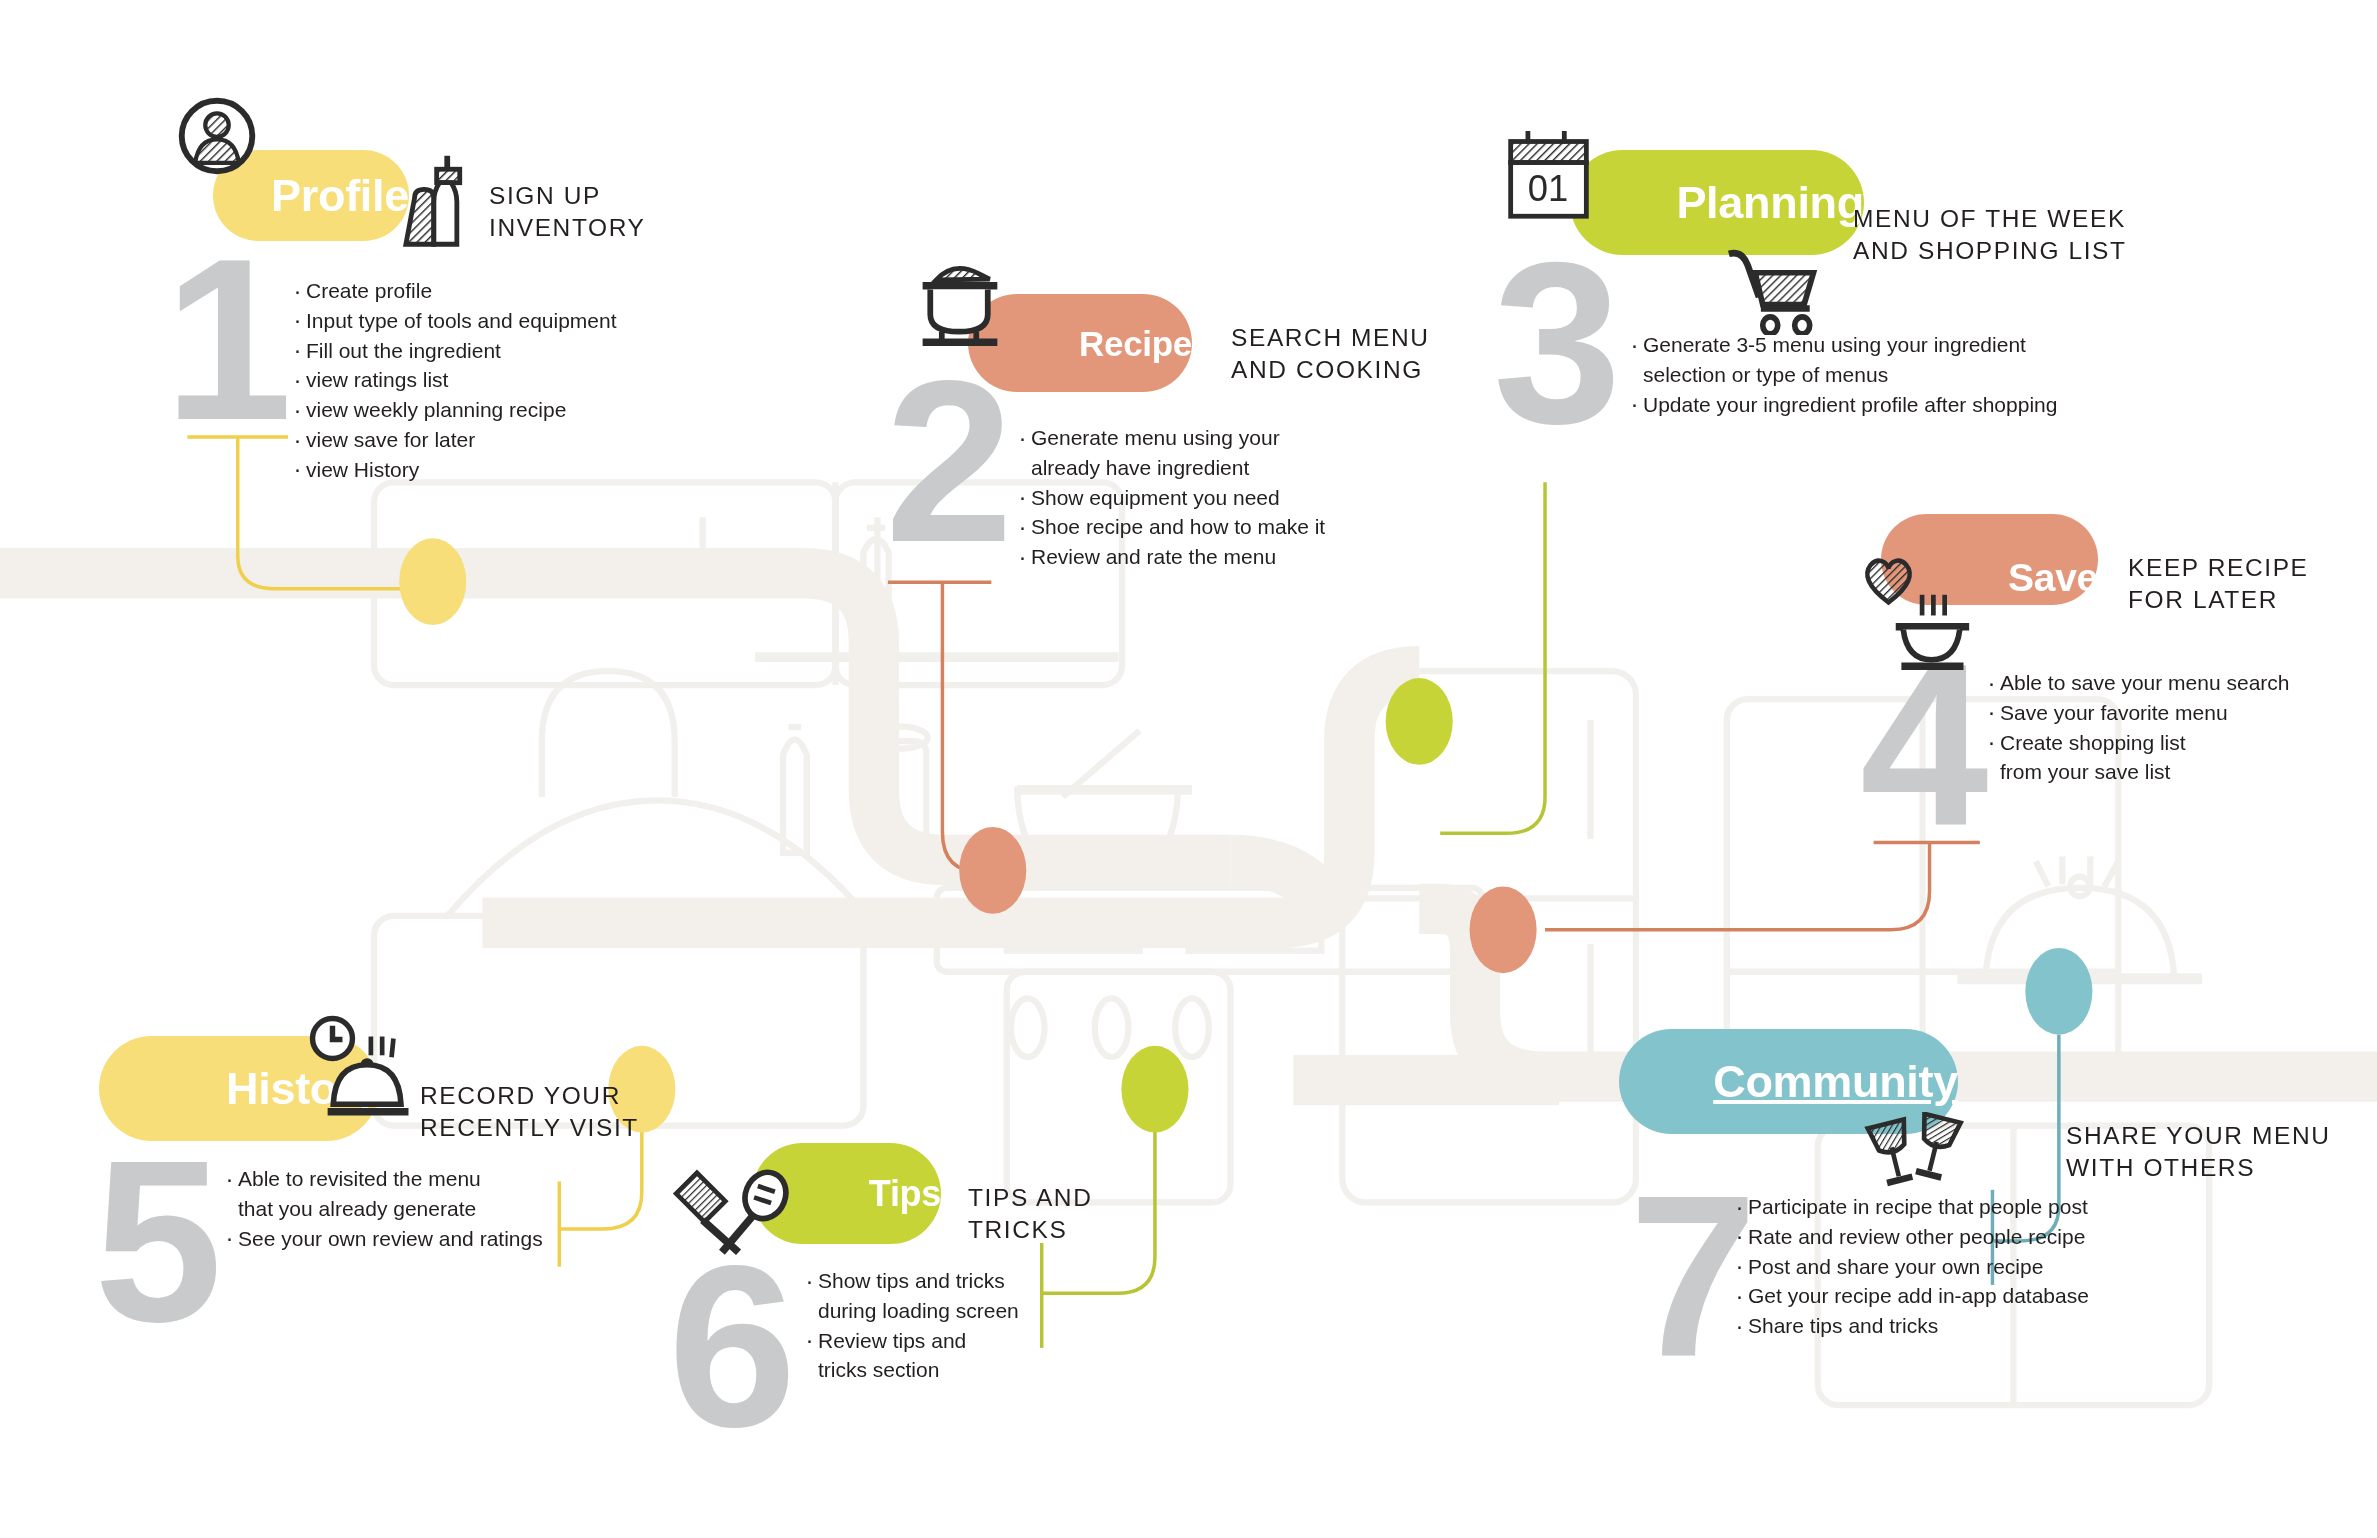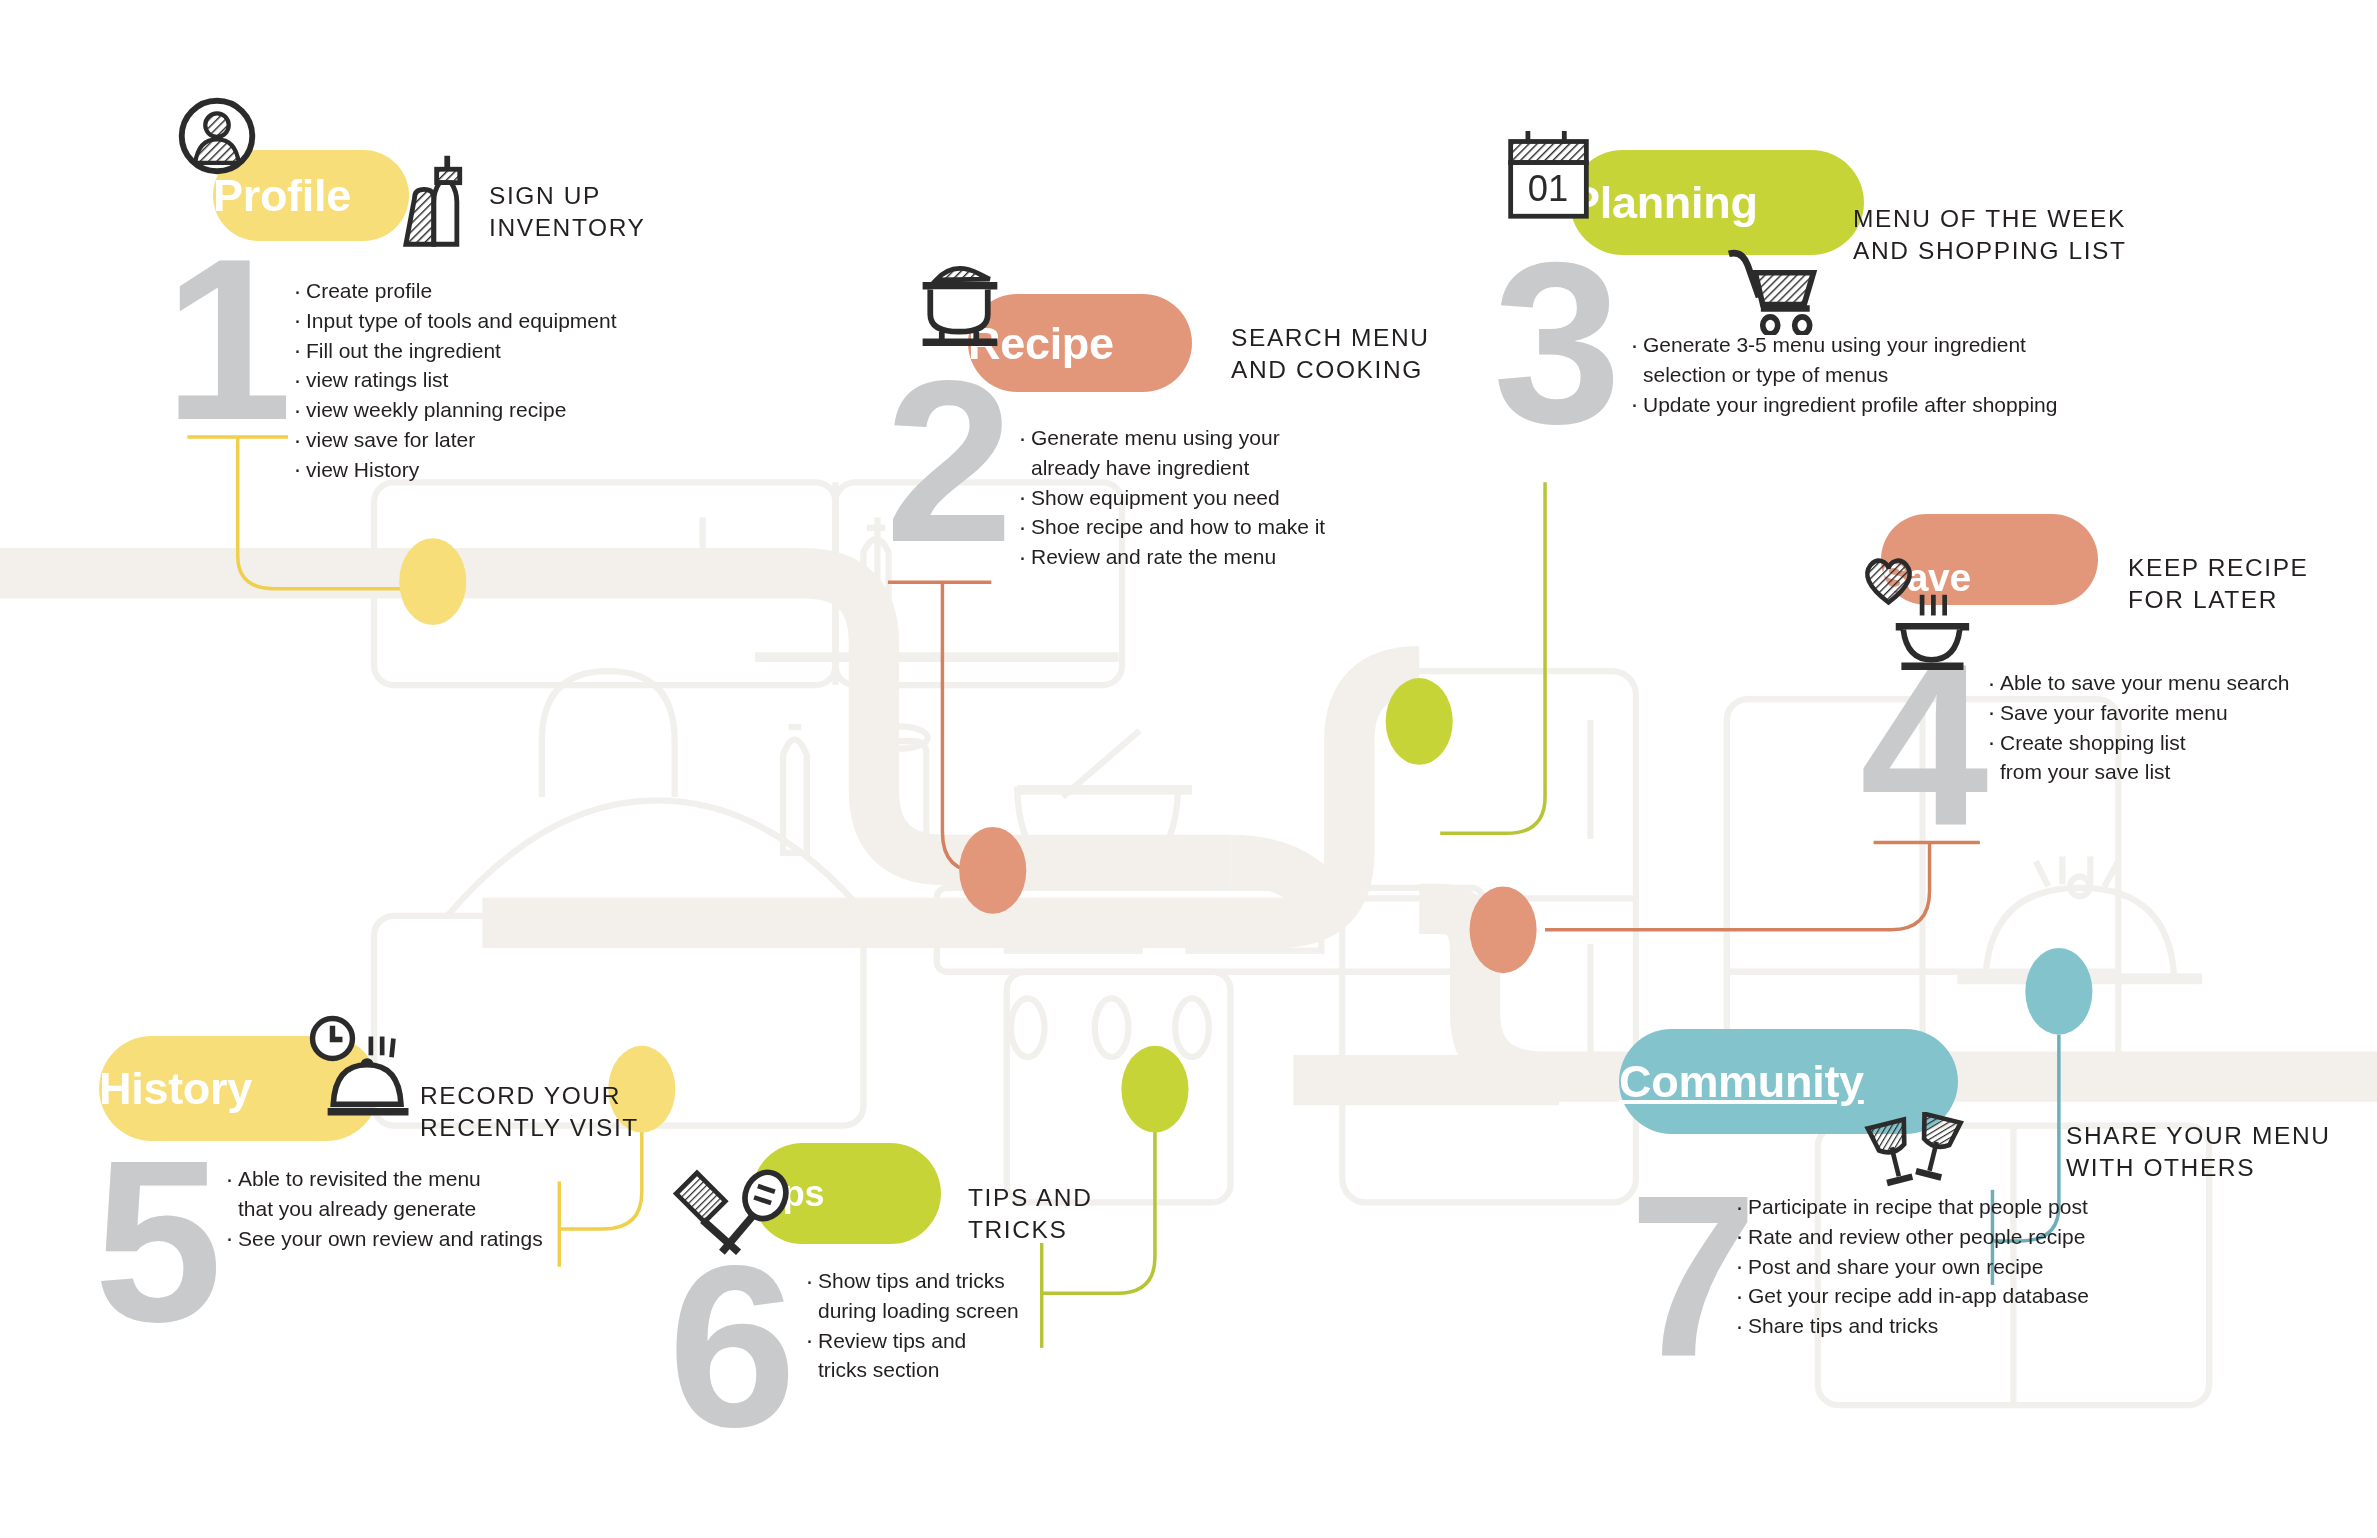--- a/index.html
+++ b/index.html
@@ -18,21 +18,21 @@
   #bg-layer, #flow-layer, #content-layer {
     position: absolute; left: 0; top: 0; width: 2377px; height: 1538px;
   }
   #content-layer { pointer-events: auto; }
 
   
   .step { position: absolute; }
 
   .pill {
     position: absolute;
-    display: flex; align-items: center; justify-content: flex-start;
+    display: flex; align-items: center; justify-content: flex-end;
     border-radius: 77px;
     color: #FFFFFF;
     font-weight: 700;
     letter-spacing: -0.3px;
     white-space: nowrap;
     line-height: 1;
   }
   .pill-label { color:#fff; }
 
   .bignum {
@@ -239,21 +239,21 @@
         <div class="b">view weekly planning recipe</div>
         <div class="b">view save for later</div>
         <div class="b">view History</div>
       </div>
     </div>
 
     <div class="step">
       <div class="bignum" style="left:885px; top:367px; font-size:231px;">2</div>
 
       <div class="pill" style="left:968px; top:294px; width:224px; height:98px; background:#E3977A;">
-        <span class="pill-label" style="font-size:45px;">Recipe</span>
+        <span class="pill-label" style="font-size:35px;">Recipe</span>
       </div>
 
       <div class="icon" style="left:909px; top:257px; width:101px; height:91px;">
         <svg viewBox="0 0 105 95">
           <defs>
               <pattern id="hatchC" width="6" height="6" patternTransform="rotate(45)" patternUnits="userSpaceOnUse">
             <line x1="0" y1="0" x2="0" y2="6" stroke="#2B2B2B" stroke-width="3"></line>
               </pattern>
             </defs>
           <path d="M28 24 q18 -20 44 -7 l12 6 z" fill="url(#hatchC)" stroke="#2B2B2B" stroke-width="5"></path>

